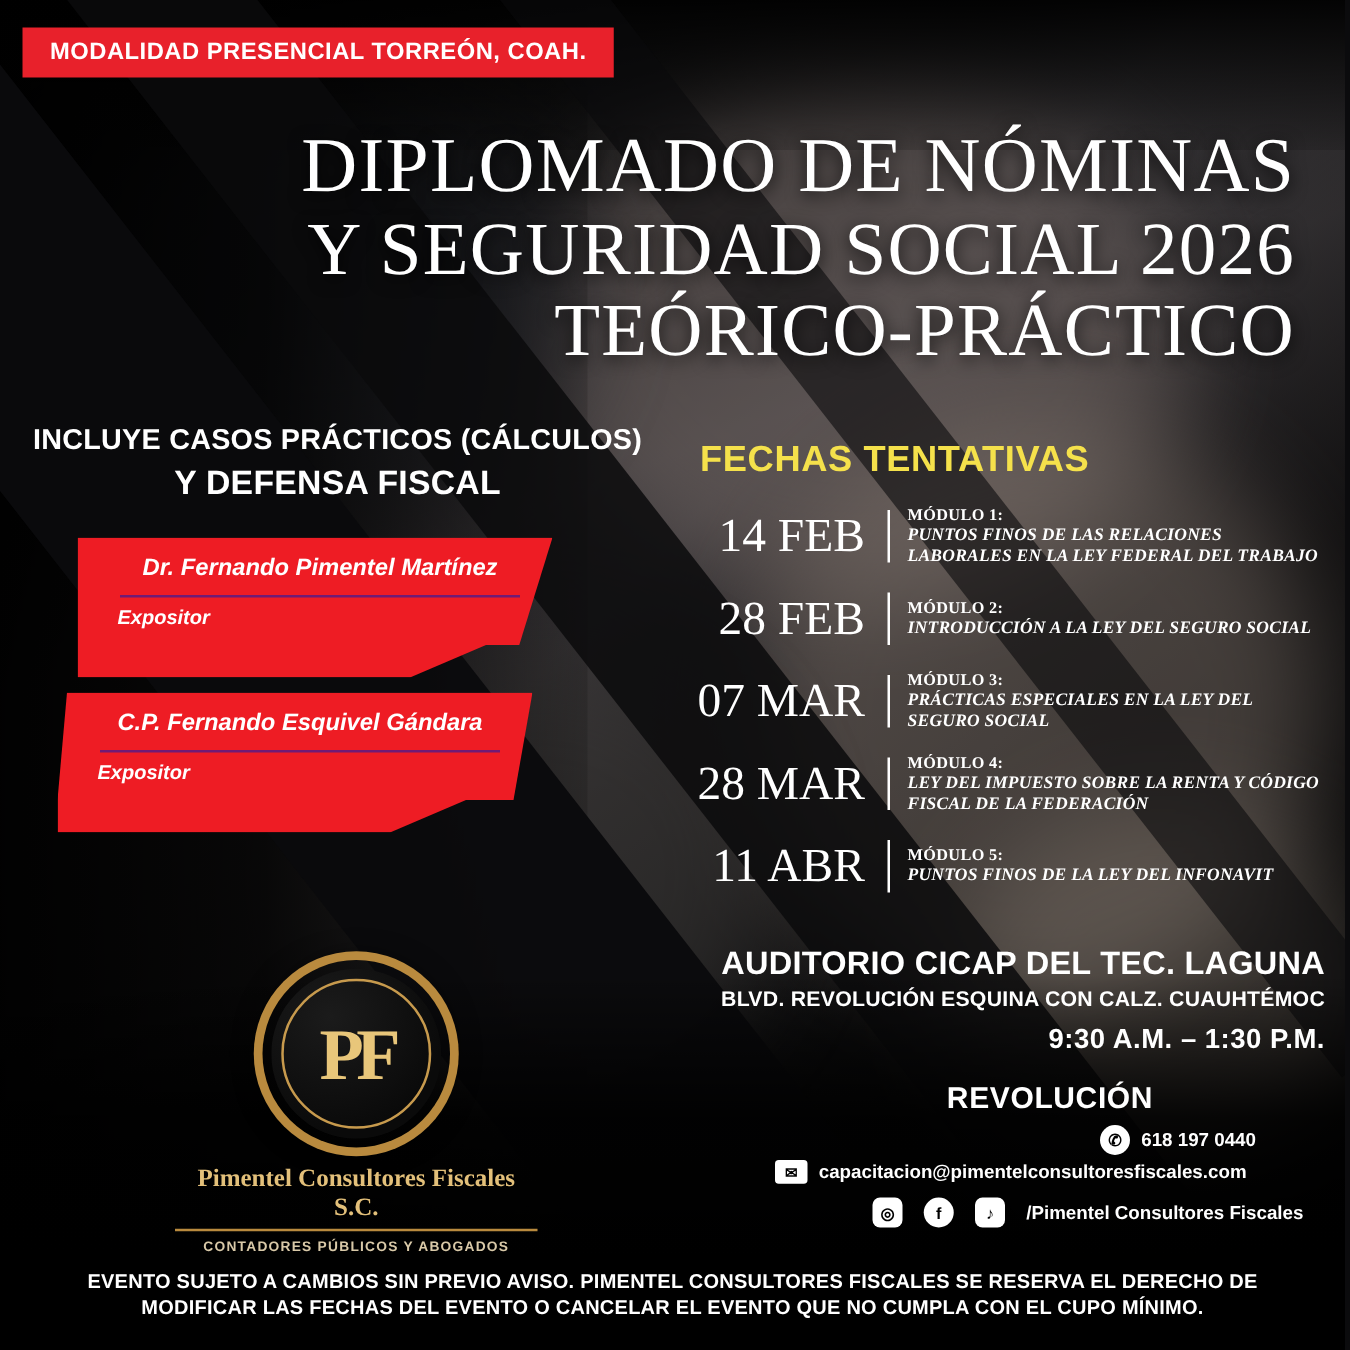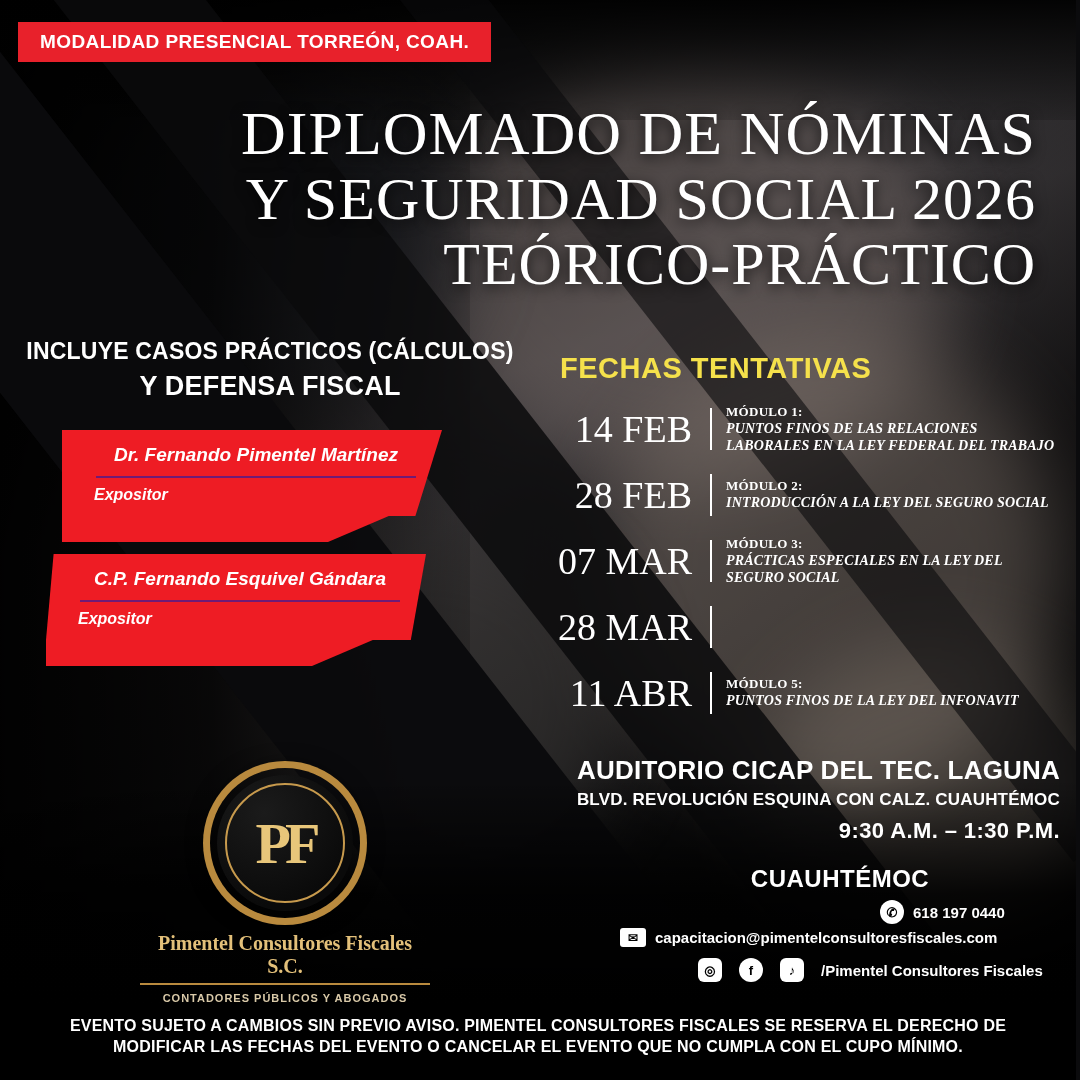--- a/index.html
+++ b/index.html
@@ -312,38 +312,42 @@
         <div class="date-label">07 MAR</div>
         <div class="date-sep"></div>
         <div class="date-info">
           <div class="mod-label">MÓDULO 3:</div>
           <div class="mod-desc">PRÁCTICAS ESPECIALES EN LA LEY DEL SEGURO SOCIAL</div>
         </div>
       </div>
       <div class="date-row">
         <div class="date-label">28 MAR</div>
         <div class="date-sep"></div>
+        <div class="date-info">
+          <div class="mod-label">MÓDULO 4:</div>
+          <div class="mod-desc">LEY DEL IMPUESTO SOBRE LA RENTA Y CÓDIGO FISCAL DE LA FEDERACIÓN</div>
+        </div>
       </div>
       <div class="date-row">
         <div class="date-label">11 ABR</div>
         <div class="date-sep"></div>
         <div class="date-info">
           <div class="mod-label">MÓDULO 5:</div>
           <div class="mod-desc">PUNTOS FINOS DE LA LEY DEL INFONAVIT</div>
         </div>
       </div>
     </div>
 
     <div class="venue">
       <div class="v1">AUDITORIO CICAP DEL TEC. LAGUNA</div>
       <div class="v2">BLVD. REVOLUCIÓN ESQUINA CON CALZ. CUAUHTÉMOC</div>
       <div class="v3">9:30 A.M. – 1:30 P.M.</div>
     </div>
 
-    <div class="contact-title">CUAUHTÉMOC</div>
+    <div class="contact-title">REVOLUCIÓN</div>
 
     <div class="contact-row c-phone">
       <span class="cicon">✆</span>
       <span>618 197 0440</span>
     </div>
 
     <div class="contact-row c-mail">
       <span class="cicon mail">✉</span>
       <span>capacitacion@pimentelconsultoresfiscales.com</span>
     </div>

